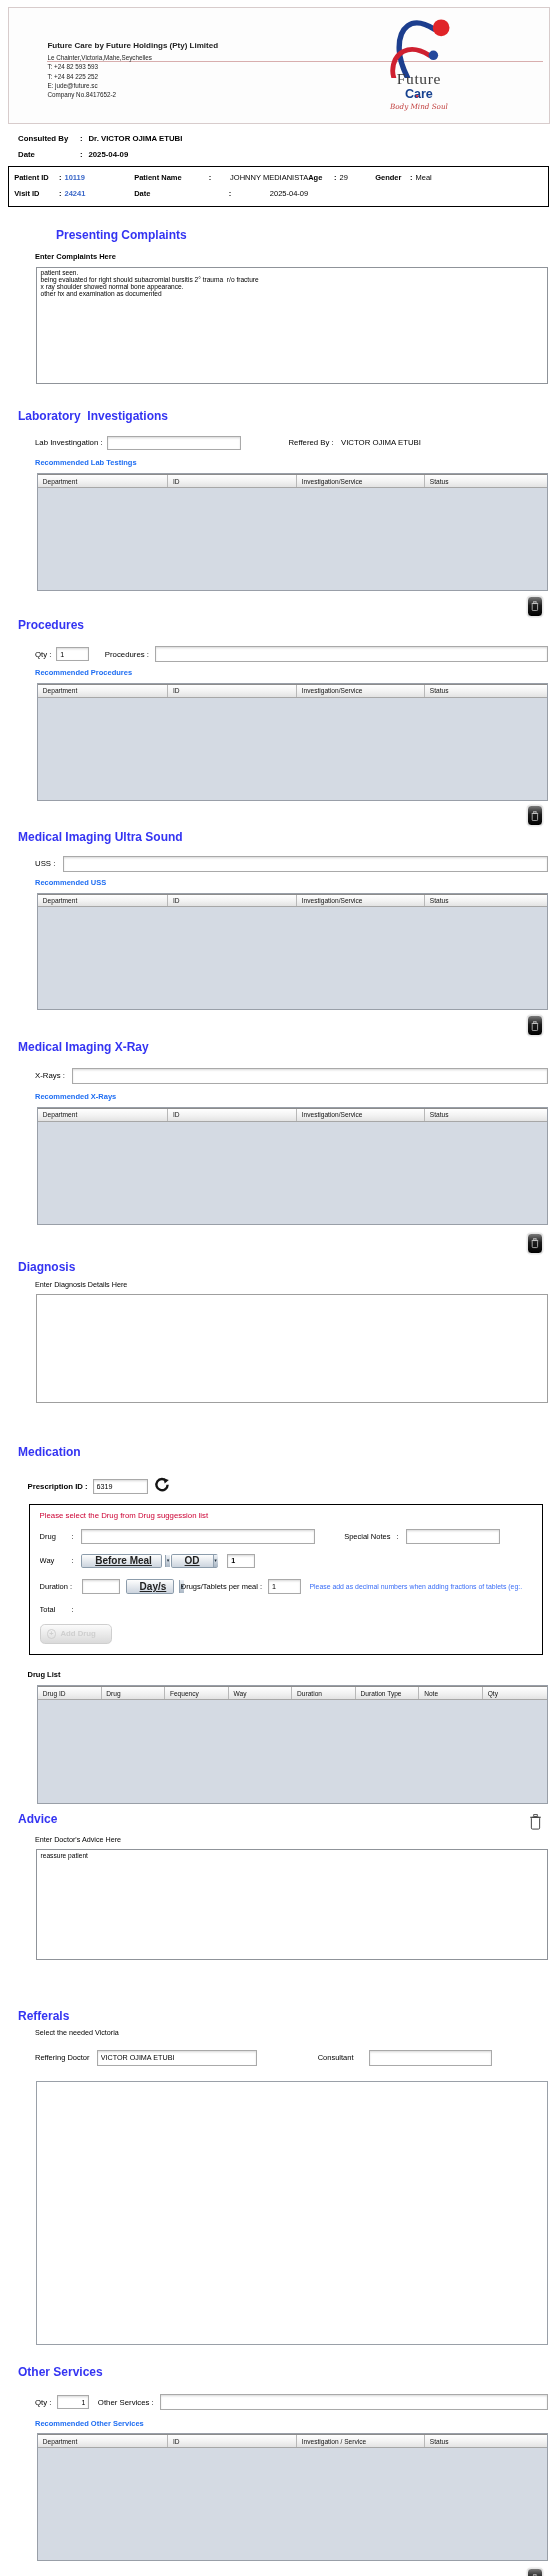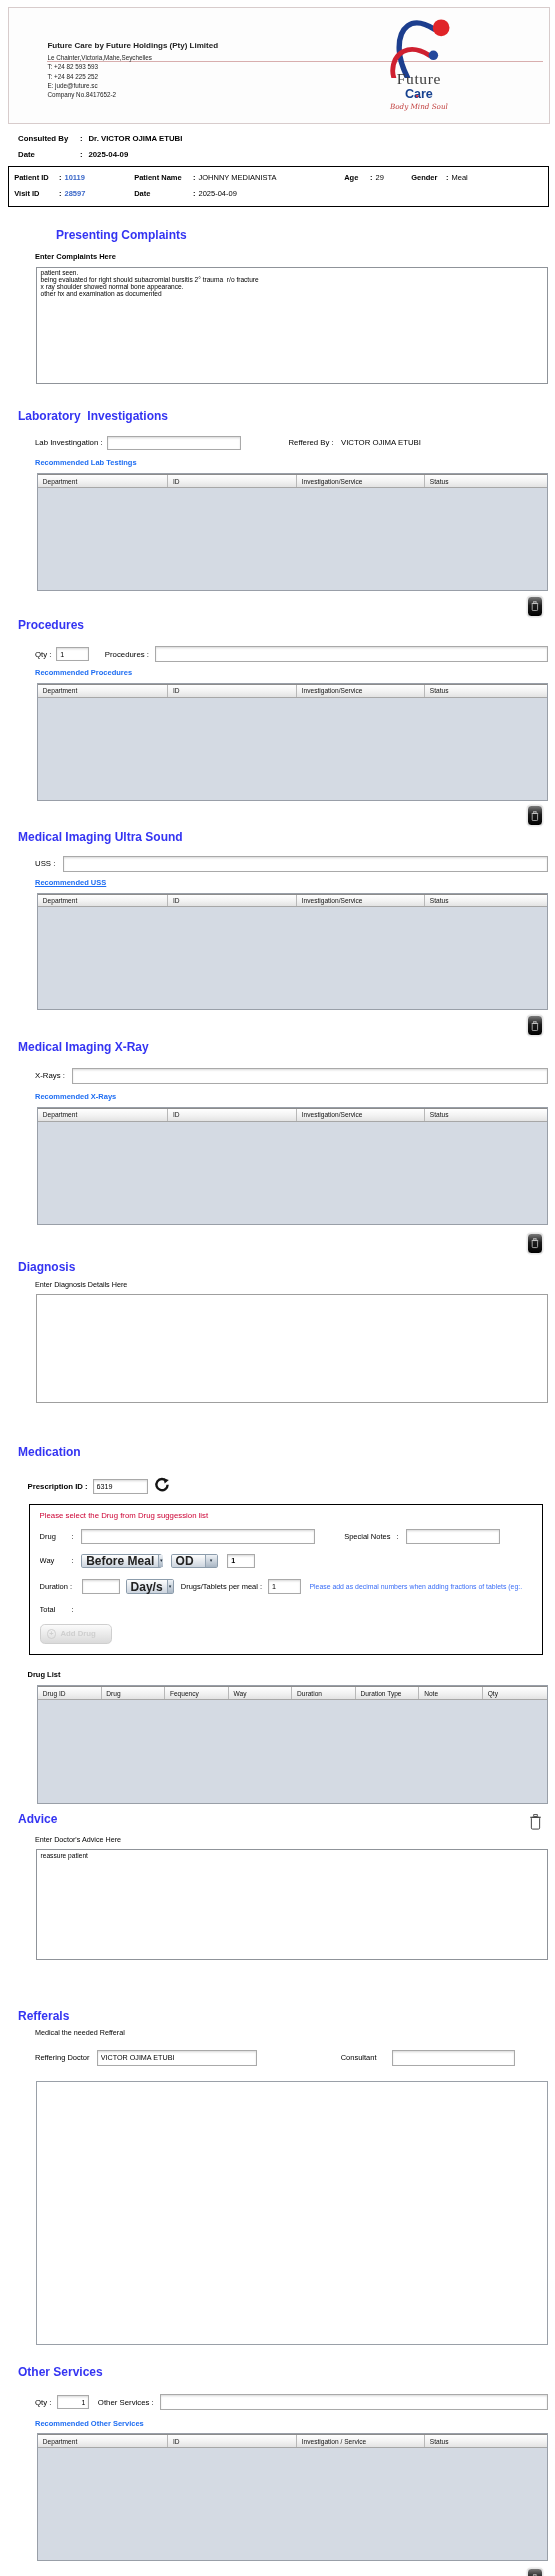--- a/index.html
+++ b/index.html
@@ -47,21 +47,21 @@
     padding: 6px 4.8px 7.2px 4.8px;
     font-size: 7.5px;
   }
   .p-row { display: flex; }
   .p-row + .p-row { margin-top: 7.2px; }
   .pgroup { display: flex; }
   .plabel { font-weight: bold; }
   .pcolon { font-weight: bold; padding: 0 3px 0 1.8px; }
   .pid { color: #3a67c8; font-weight: bold; }
   .g1 { width: 120px; } .g1 .plabel { width: 43px; }
-  .g2 { width: 210px; } .g2 .plabel { width: 57px; }
+  .g2 { width: 174px; justify-content: space-between; } .g2 .plabel { width: 57px; }
   .g3 { width: 67px; } .g3 .plabel { width: 24px; }
   .g4 { } .g4 .plabel { width: 33px; }
 
   
   .sec-h { color: #3434f2; font-weight: bold; font-size: 12px; margin-left: 18px; white-space: pre-wrap; }
   .sub-b { font-weight: bold; font-size: 7.5px; margin-left: 35px; }
   .sub-n { font-size: 7.2px; margin-left: 35px; }
   .rec-lbl { color: #1e6df2; font-weight: bold; font-size: 7.5px; margin-left: 35px; }
   .fld-row { display: flex; align-items: center; margin-left: 35px; margin-right: 8.4px; font-size: 7.8px; }
   .tarea {
@@ -96,21 +96,21 @@
   
   .presc-row { display:flex; align-items:center; margin: 18px 0 0 27.5px; font-size: 7.8px; }
   .presc-row .b { font-weight: bold; }
   .refresh-btn { background:none; border:none; margin-left: 6px; cursor:pointer; }
   .med-box { margin: 8.4px 13px 0 29px; border: 1.2px solid #000; padding: 6px 8.4px 9.6px 9.6px; }
   .warn { color: #cc0033; font-size: 7.8px; }
   .mrow { display: flex; align-items: center; font-size: 7.5px; margin-top: 9px; flex-wrap: nowrap; overflow: hidden; }
   .mlbl { width: 32px; } .mcolon { width: 9.6px; }
   .ddl { height: 14.3px; border: 0.6px solid #8c9cab; border-radius: 1.8px; display: flex; align-items: center;
          background: linear-gradient(180deg,#fefefe,#ccd4de); cursor: pointer; }
-  .ddl-val { flex: 1; padding: 0 4px; font-size: 12px; font-weight: bold; color:#222; white-space:nowrap; }
+  .ddl-val { flex: 1; padding: 0 13px; font-size: 10px; font-weight: bold; color:#222; white-space:nowrap;text-decoration:underline; }
   .ddl-btn { width: 12px; align-self: stretch; border-left: 0.6px solid #93a2b1; display:flex; align-items:center; justify-content:center;
              background: linear-gradient(180deg,#eef2f6,#a9b6c4); font-size: 4.2px; color:#1c2a38; }
   .hint { color: #3a6df5; font-size: 6.9px; margin-left: 8.4px; white-space: nowrap; }
   .addbtn { margin-top: 9.6px; width: 72px; height: 20.3px; border-radius: 4.8px; border: 0.6px solid #cfcfcf;
             background: linear-gradient(180deg,#fbfbfb,#dadada); display:flex; align-items:center; gap:4.2px; padding:0 6px; cursor: default; }
   .addbtn .plus { width: 9.6px; height: 9.6px; border-radius: 50%; border: 1.2px solid #cfcfcf; color:#cfcfcf; font-size: 7.2px; line-height: 7.2px; font-weight: bold; display:flex; align-items:center; justify-content:center; }
   .addbtn .txt { color: #cfcfcf; font-weight: bold; font-size: 7.8px; }
   .druglist-lbl { font-weight: bold; font-size: 7.5px; margin: 15.5px 0 0 27.5px; }
 
   
@@ -186,21 +186,21 @@
       <div class="pgroup g4">
         <span class="plabel">Gender</span>
         <span class="pcolon">:</span>
         <span>Meal</span>
       </div>
     </div>
     <div class="p-row">
       <div class="pgroup g1">
         <span class="plabel">Visit ID</span>
         <span class="pcolon">:</span>
-        <span class="pid">28597</span>
+        <span class="pid">24241</span>
       </div>
       <div class="pgroup g2">
         <span class="plabel">Date</span>
         <span class="pcolon">:</span>
         <span>2025-04-09</span>
       </div>
     </div>
   </div>
 
   <div class="sec-h" style="margin-top:21.5px;padding-left:38px;">Presenting Complaints</div>
@@ -262,21 +262,21 @@
         <rect x="4.5" y="1" width="4" height="2.5" fill="none" stroke="#cfcfcf" stroke-width="1.1"></rect>
       </svg>
     </button>
   </div>
 
   <div class="sec-h" style="margin-top:3.6px;">Medical Imaging Ultra Sound</div>
   <div class="fld-row" style="margin-top:12px;">
     <span>USS :</span>
     <input class="tin tin-long" style="margin-left: 7.2px;" value="">
   </div>
-  <div class="rec-lbl" style="margin-top:6px;text-decoration:underline;">Recommended USS</div>
+  <div class="rec-lbl" style="margin-top:6px;">Recommended USS</div>
   <div class="rtable rt4">
     <div class="rt-head">
       <div class="rt-th">Department</div>
       <div class="rt-th">ID</div>
       <div class="rt-th">Investigation/Service</div>
       <div class="rt-th">Status</div>
     </div>
     <div class="rt-body"></div>
   </div>
   <div class="trash-row">
@@ -401,25 +401,25 @@
         <rect x="4" y="7" width="14" height="20" rx="2" fill="#fff" stroke="#3a3a3a" stroke-width="1.6"></rect>
         <line x1="2" y1="7" x2="20" y2="7" stroke="#3a3a3a" stroke-width="1.8"></line>
         <rect x="8" y="2.5" width="6" height="3" fill="#fff" stroke="#3a3a3a" stroke-width="1.4"></rect>
       </svg>
     </button>
   </div>
   <div class="sub-n" style="margin-top:2.4px;">Enter Doctor's Advice Here</div>
   <textarea class="tarea" style="height: 111px; margin-top: 4.8px;">reassure patient</textarea>
 
   <div class="sec-h" style="margin-top:49px;">Refferals</div>
-  <div class="sub-n" style="margin-top:4.8px;">Medical the needed Refferal</div>
+  <div class="sub-n" style="margin-top:4.8px;">Select the needed Victoria</div>
   <div class="fld-row" style="margin-top:13px; font-size:7.5px;">
     <span>Reffering Doctor</span>
     <input class="tin" style="width: 160px; margin-left: 7.2px; height: 16.7px;" value="VICTOR OJIMA ETUBI">
-    <span style="margin-left:84px;text-align:right;">Consultant</span>
+    <span style="margin-left:61px;text-align:right;">Consultant</span>
     <input class="tin" style="width: 123px; margin-left: 15.5px; height: 16.7px;" value="">
   </div>
   <div class="ref-box"></div>
 
   <div class="sec-h" style="margin-top:20.3px;">Other Services</div>
   <div class="fld-row" style="margin-top:15.5px;">
     <span>Qty :</span>
     <input class="tin" style="width: 32px; margin-left: 6px; text-align: right;" value="1">
     <span style="margin-left:8.4px;">Other Services :</span>
     <input class="tin tin-long" style="margin-left: 6px;" value="">

